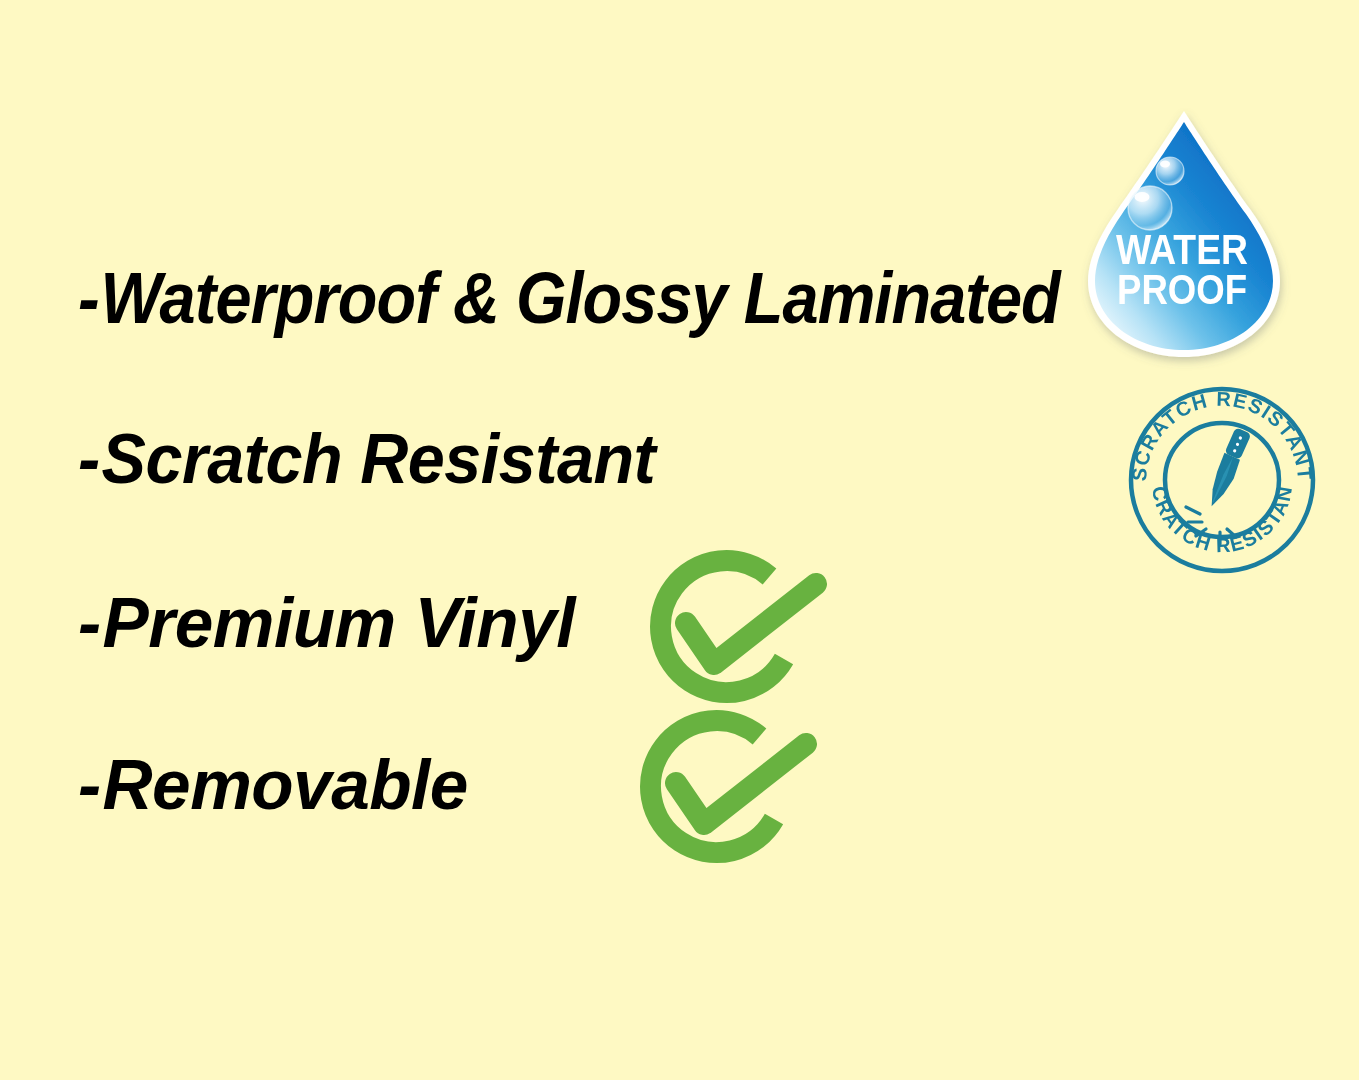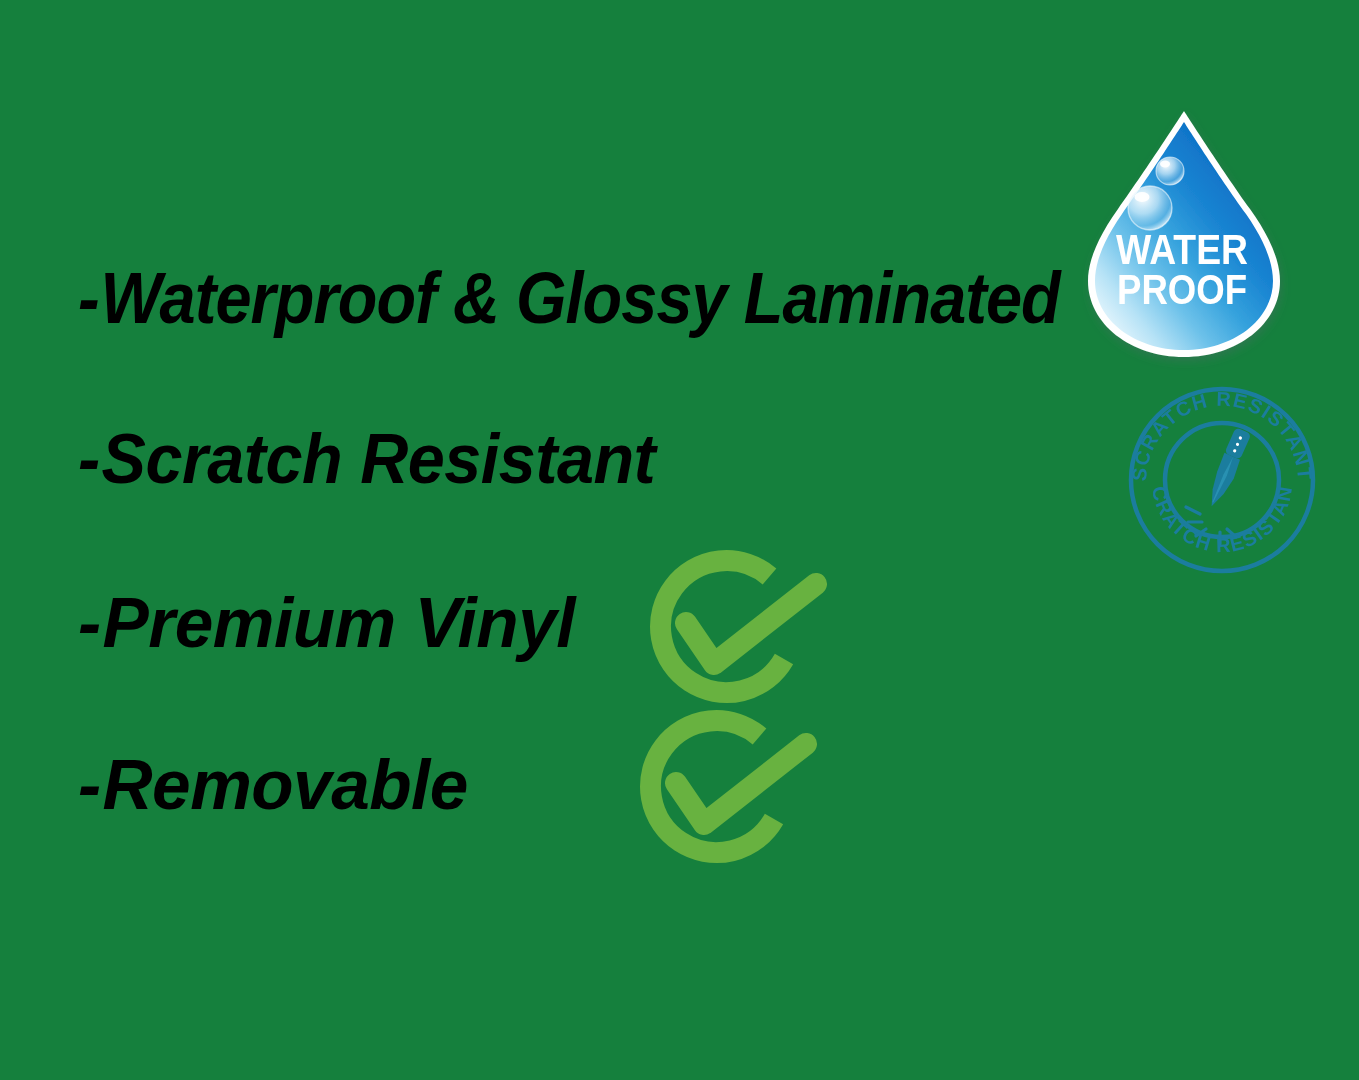--- a/index.html
+++ b/index.html
@@ -14,21 +14,21 @@
     overflow: hidden;
     font-family: "Liberation Sans", sans-serif;
     -webkit-font-smoothing: antialiased;
   }
 
   #stage {
     position: absolute;
     left: 0; top: 0;
     width: 1359px;
     height: 1080px;
-    background: #15803d;
+    background: #fef9c3;
   }
 
   
   .feature-line {
     position: absolute;
     left: 78px;
     white-space: nowrap;
     color: #000000;
     font-family: "Liberation Sans", sans-serif;
     font-weight: bold;

